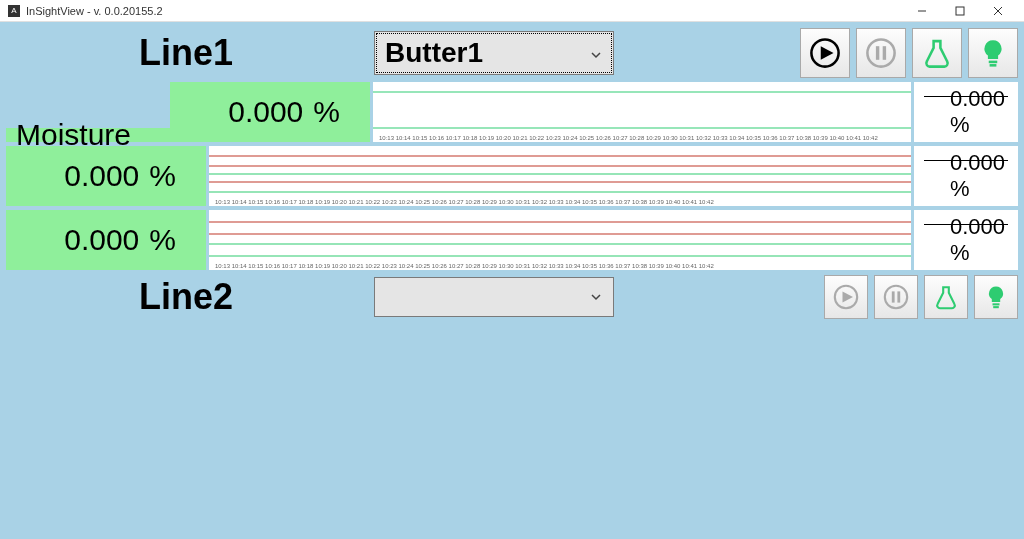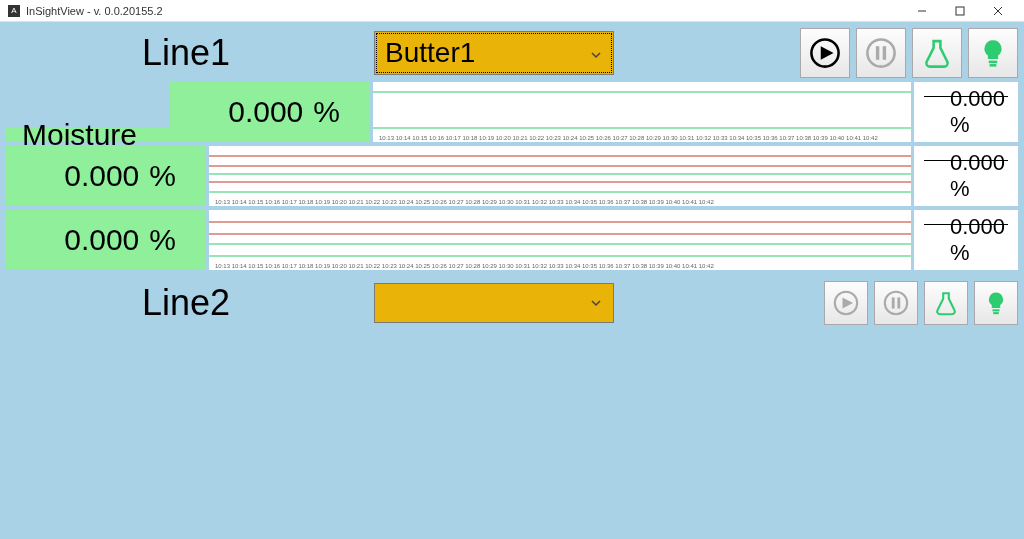--- a/index.html
+++ b/index.html
@@ -8,36 +8,36 @@
   
   .titlebar { height: 22px; background: #ffffff; display: flex; align-items: center; padding: 0 8px; font-size: 11px; color: #333; border-bottom: 1px solid #e0e0e0; }
   .titlebar .icon { width: 12px; height: 12px; background: #333; color: #fff; font-size: 8px; display: flex; align-items: center; justify-content: center; margin-right: 6px; }
   .titlebar .spacer { flex: 1; }
   .titlebar .winbtn { width: 36px; height: 22px; display: flex; align-items: center; justify-content: center; cursor: pointer; margin-left: 2px; }
   .titlebar .winbtn svg { width: 10px; height: 10px; stroke: #333; stroke-width: 1; fill: none; }
 
   
   .app { background: #a9d2e6; height: 517px; width: 1024px; padding: 4px 6px; }
 
-  .line-header { display: flex; align-items: center; gap: 8px; height: 54px; }
+  .line-header { display: flex; align-items: center; gap: 8px; height: 54px; font-weight: bold; }
   .line-title { width: 360px; font-size: 36px; text-align: center; }
 
-  .dropdown { flex: 0 0 240px; height: 44px; background: #eab308; border: 1px solid #7a7a7a; outline: 1px dotted #000; outline-offset: -3px; display: flex; align-items: center; padding: 16px 10px; font-size: 28px; cursor: pointer; position: relative; }
+  .dropdown { flex: 0 0 240px; height: 44px; background: #e5e5e5; border: 1px solid #7a7a7a; outline: 1px dotted #000; outline-offset: -3px; display: flex; align-items: center; padding: 16px 10px; font-size: 28px; cursor: pointer; position: relative; }
   .dropdown.small { height: 40px; font-size: 22px; outline: none; }
   .dropdown .chev { margin-left: auto; }
 
   .ctrlbar { display: flex; gap: 6px; margin-left: auto; }
   .ctrlbtn { width: 50px; height: 50px; background: linear-gradient(#fdfdfd,#e7e7e7); border: 1px solid #a9a9a9; display: flex; align-items: center; justify-content: center; cursor: pointer; }
   .ctrlbtn.small { width: 44px; height: 44px; }
   .ctrlbtn svg { width: 34px; height: 34px; }
   .ctrlbtn.small svg { width: 28px; height: 28px; }
 
   
   .param-row { display: flex; align-items: stretch; height: 60px; margin-top: 2px; }
-  .param-label { width: 164px; background: #8fef9b; display: flex; align-items: center; padding-left: 16px; font-size: 30px; margin-top: 46px; }
+  .param-label { width: 164px; background: #8fef9b; display: flex; align-items: center; padding-left: 10px; font-size: 30px; margin-top: 46px; }
   .param-value { width: 200px; background: #8fef9b; display: flex; align-items: center; justify-content: flex-end; padding-right: 30px; font-size: 30px; gap: 10px; }
   .param-value .unit { font-size: 30px; }
 
   .chart { flex: 1; background: #ffffff; border-left: 1px solid #a9d2e6; border-right: 1px solid #a9d2e6; margin: 0 2px; position: relative; overflow: hidden; }
   .chart svg { position: absolute; inset: 0; width: 100%; height: 100%; }
   .chart .xlabels { position: absolute; bottom: 1px; left: 6px; right: 2px; font-size: 6px; color: #666; white-space: nowrap; overflow: hidden; }
 
   .param-right { width: 104px; background: #ffffff; display: flex; align-items: center; justify-content: center; font-size: 22px; position: relative; padding-left: 36px; }
   .param-right::before { content: ""; position: absolute; top: 14px; left: 10px; right: 10px; height: 1px; background: #000; }
 
@@ -158,21 +158,21 @@
         <line x1="0" y1="12" x2="550" y2="12" stroke="#c0392b" stroke-width="0.8"></line>
         <line x1="0" y1="24" x2="550" y2="24" stroke="#c0392b" stroke-width="0.8"></line>
         <line x1="0" y1="34" x2="550" y2="34" stroke="#2ecc71" stroke-width="1"></line>
         <line x1="0" y1="46" x2="550" y2="46" stroke="#2ecc71" stroke-width="1"></line>
       </svg>
       <div class="xlabels">10:13 10:14 10:15 10:16 10:17 10:18 10:19 10:20 10:21 10:22 10:23 10:24 10:25 10:26 10:27 10:28 10:29 10:30 10:31 10:32 10:33 10:34 10:35 10:36 10:37 10:38 10:39 10:40 10:41 10:42</div>
     </div>
     <div class="param-right">0.000 %</div>
   </div>
 
-  <div class="line-header" style="margin-top:6px">
+  <div class="line-header" style="">
     <div class="line-title">Line2</div>
     <div class="dropdown small">
       <span></span>
       <span class="chev">
         <svg width="14" height="14" viewBox="0 0 14 14">
             <polyline points="3,5 7,9 11,5" fill="none" stroke="#444" stroke-width="1.5"></polyline>
           </svg>
       </span>
     </div>
 

